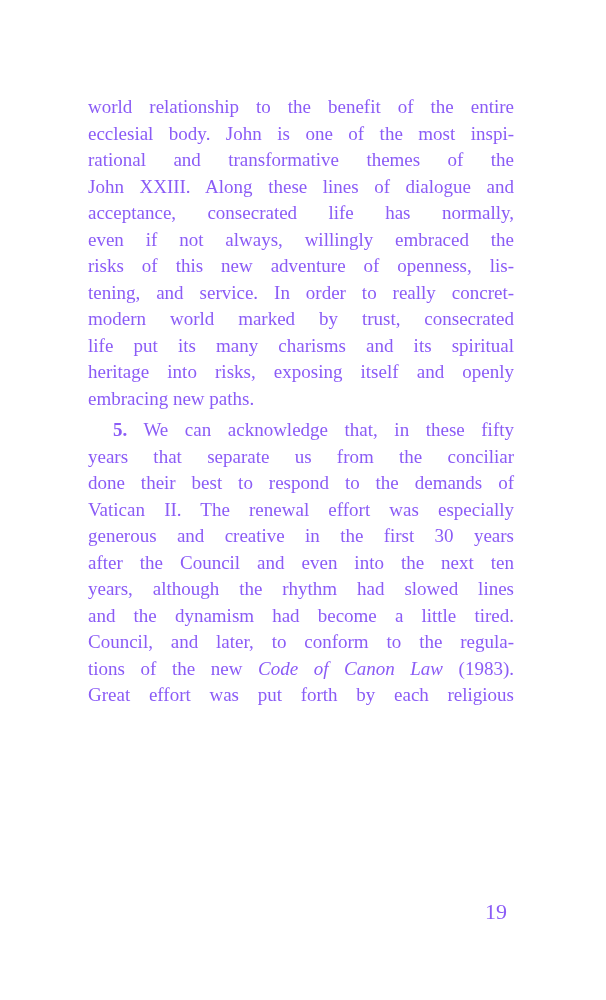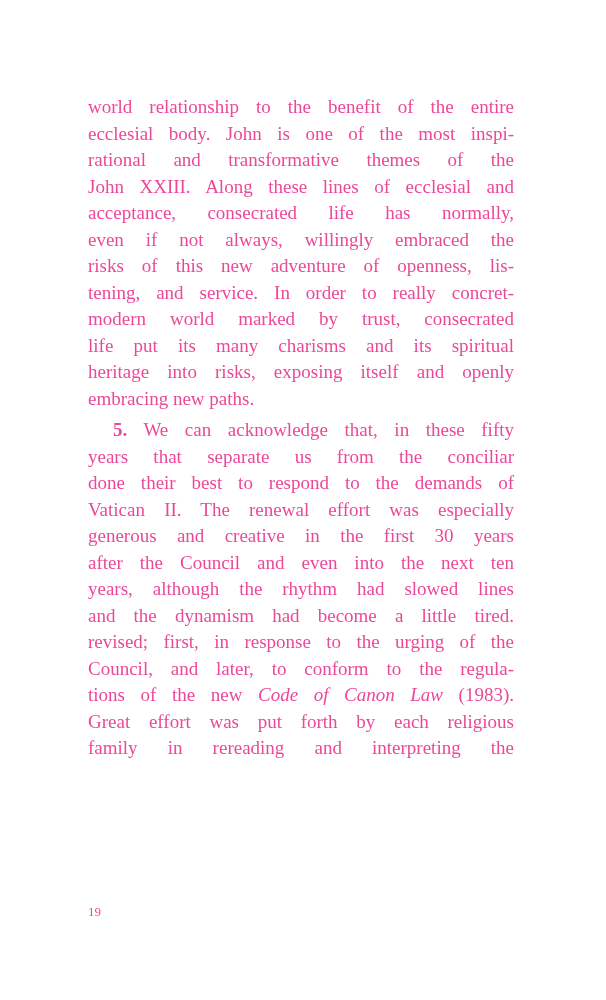--- a/index.html
+++ b/index.html
@@ -7,21 +7,21 @@
     padding: 0;
     background: #ffffff;
   }
   .page {
     position: relative;
     width: 606px;
     height: 1000px;
     background: #ffffff;
     overflow: hidden;
     font-family: "Liberation Serif", "DejaVu Serif", serif;
-    color: #ec4899;
+    color: #8b5cf6;
   }
   .text-block {
     position: absolute;
     left: 88px;
     top: 94px;
     width: 426px;
     font-size: 19px;
     line-height: 26.5px;
   }
   .paragraph + .paragraph {
@@ -40,54 +40,52 @@
   }
   .bold { font-weight: bold; }
   .italic { font-style: italic; }
   .page-number {
     position: absolute;
     top: 899px;
     left: 88px;
     width: 426px;
     box-sizing: border-box;
     padding-right: 7px;
-    text-align: left;
-    font-size: 13px;
+    text-align: right;
+    font-size: 22px;
     line-height: 26.5px;
   }
 </style>
 </head>
 <body>
 
 <div class="page">
   <div class="text-block">
       <div class="paragraph">
         <div class="line just"><span>world relationship to the benefit of the entire</span></div>
         <div class="line just"><span>ecclesial body. John is one of the most inspi-</span></div>
         <div class="line just"><span>rational and transformative themes of the</span></div>
-        <div class="line just"><span>John XXIII. Along these lines of ecclesial and</span></div>
+        <div class="line just"><span>John XXIII. Along these lines of dialogue and</span></div>
         <div class="line just"><span>acceptance, consecrated life has normally,</span></div>
         <div class="line just"><span>even if not always, willingly embraced the</span></div>
         <div class="line just"><span>risks of this new adventure of openness, lis-</span></div>
         <div class="line just"><span>tening, and service. In order to really concret-</span></div>
         <div class="line just"><span>modern world marked by trust, consecrated</span></div>
         <div class="line just"><span>life put its many charisms and its spiritual</span></div>
         <div class="line just"><span>heritage into risks, exposing itself and openly</span></div>
         <div class="line"><span>embracing new paths.</span></div>
       </div>
       <div class="paragraph">
         <div class="line just indent"><span class="bold">5.</span><span> We can acknowledge that, in these fifty</span></div>
         <div class="line just"><span>years that separate us from the conciliar</span></div>
         <div class="line just"><span>done their best to respond to the demands of</span></div>
         <div class="line just"><span>Vatican II. The renewal effort was especially</span></div>
         <div class="line just"><span>generous and creative in the first 30 years</span></div>
         <div class="line just"><span>after the Council and even into the next ten</span></div>
         <div class="line just"><span>years, although the rhythm had slowed lines</span></div>
         <div class="line just"><span>and the dynamism had become a little tired.</span></div>
-        <div class="line just"><span>revised; first, in response to the urging of the</span></div>
         <div class="line just"><span>Council, and later, to conform to the regula-</span></div>
         <div class="line just"><span>tions of the new </span><span class="italic">Code of Canon Law</span><span> (1983).</span></div>
         <div class="line just"><span>Great effort was put forth by each religious</span></div>
-        <div class="line just"><span>family in rereading and interpreting the</span></div>
       </div>
     </div>
   <div class="page-number">19</div>
 </div>
 
 </body></html>

